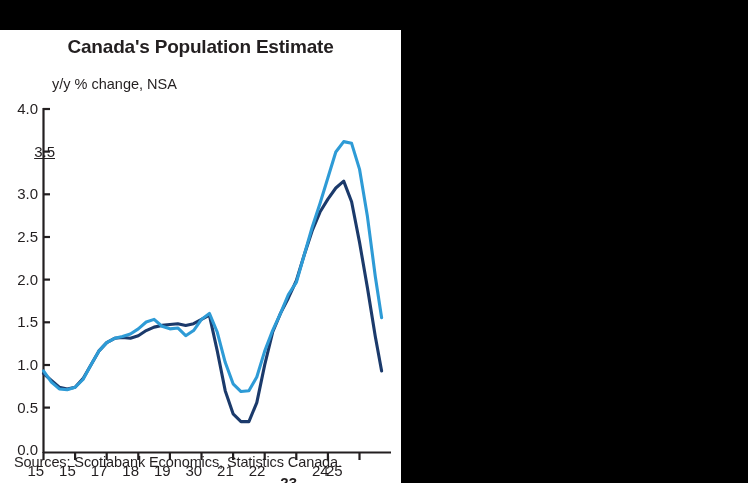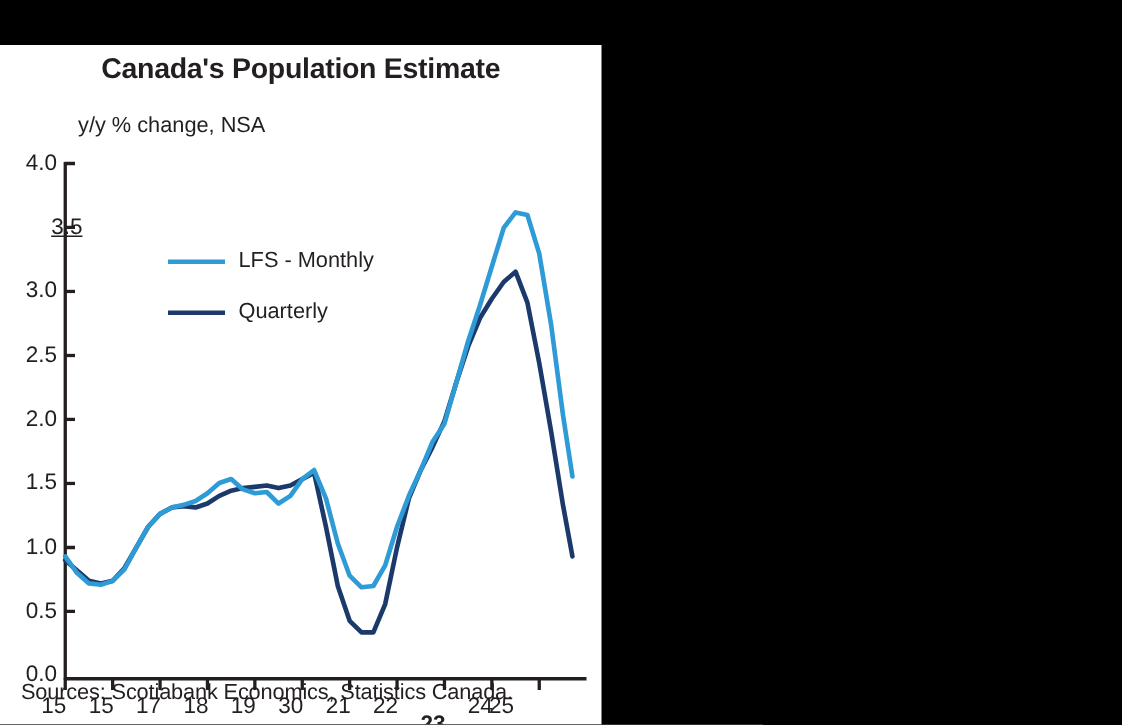--- a/index.html
+++ b/index.html
@@ -158,27 +158,17 @@
     <div class="xtick-label" style="left:90.7px; top:432px;">17</div>
     <div class="xtick-label" style="left:122.3px; top:432px;">18</div>
     <div class="xtick-label" style="left:153.9px; top:432px;">19</div>
     <div class="xtick-label" style="left:185.5px; top:432px;">30</div>
     <div class="xtick-label" style="left:217.1px; top:432px;">21</div>
     <div class="xtick-label" style="left:248.7px; top:432px;">22</div>
     <div class="xtick-label" style="left:280.3px; top:444px;font-weight:bold;">23</div>
     <div class="xtick-label" style="left:311.9px; top:432px;">24</div>
     <div class="xtick-label" style="left:326px; top:432px;">25</div>
 
-    <div id="legend">
-      <div class="legend-row">
-        <span class="legend-swatch" id="swatch-lfs" style="background: rgb(46, 155, 214);"></span>
-        <span class="legend-label">LFS - Monthly</span>
-      </div>
-      <div class="legend-row" style="margin-top:10px;">
-        <span class="legend-swatch" id="swatch-quarterly" style="background: rgb(27, 58, 107);"></span>
-        <span class="legend-label">Quarterly</span>
-      </div>
-    </div>
 
     <div id="source-note">Sources: Scotiabank Economics, Statistics Canada.</div>
 
   </div>
 </div>
 
 </body></html>

